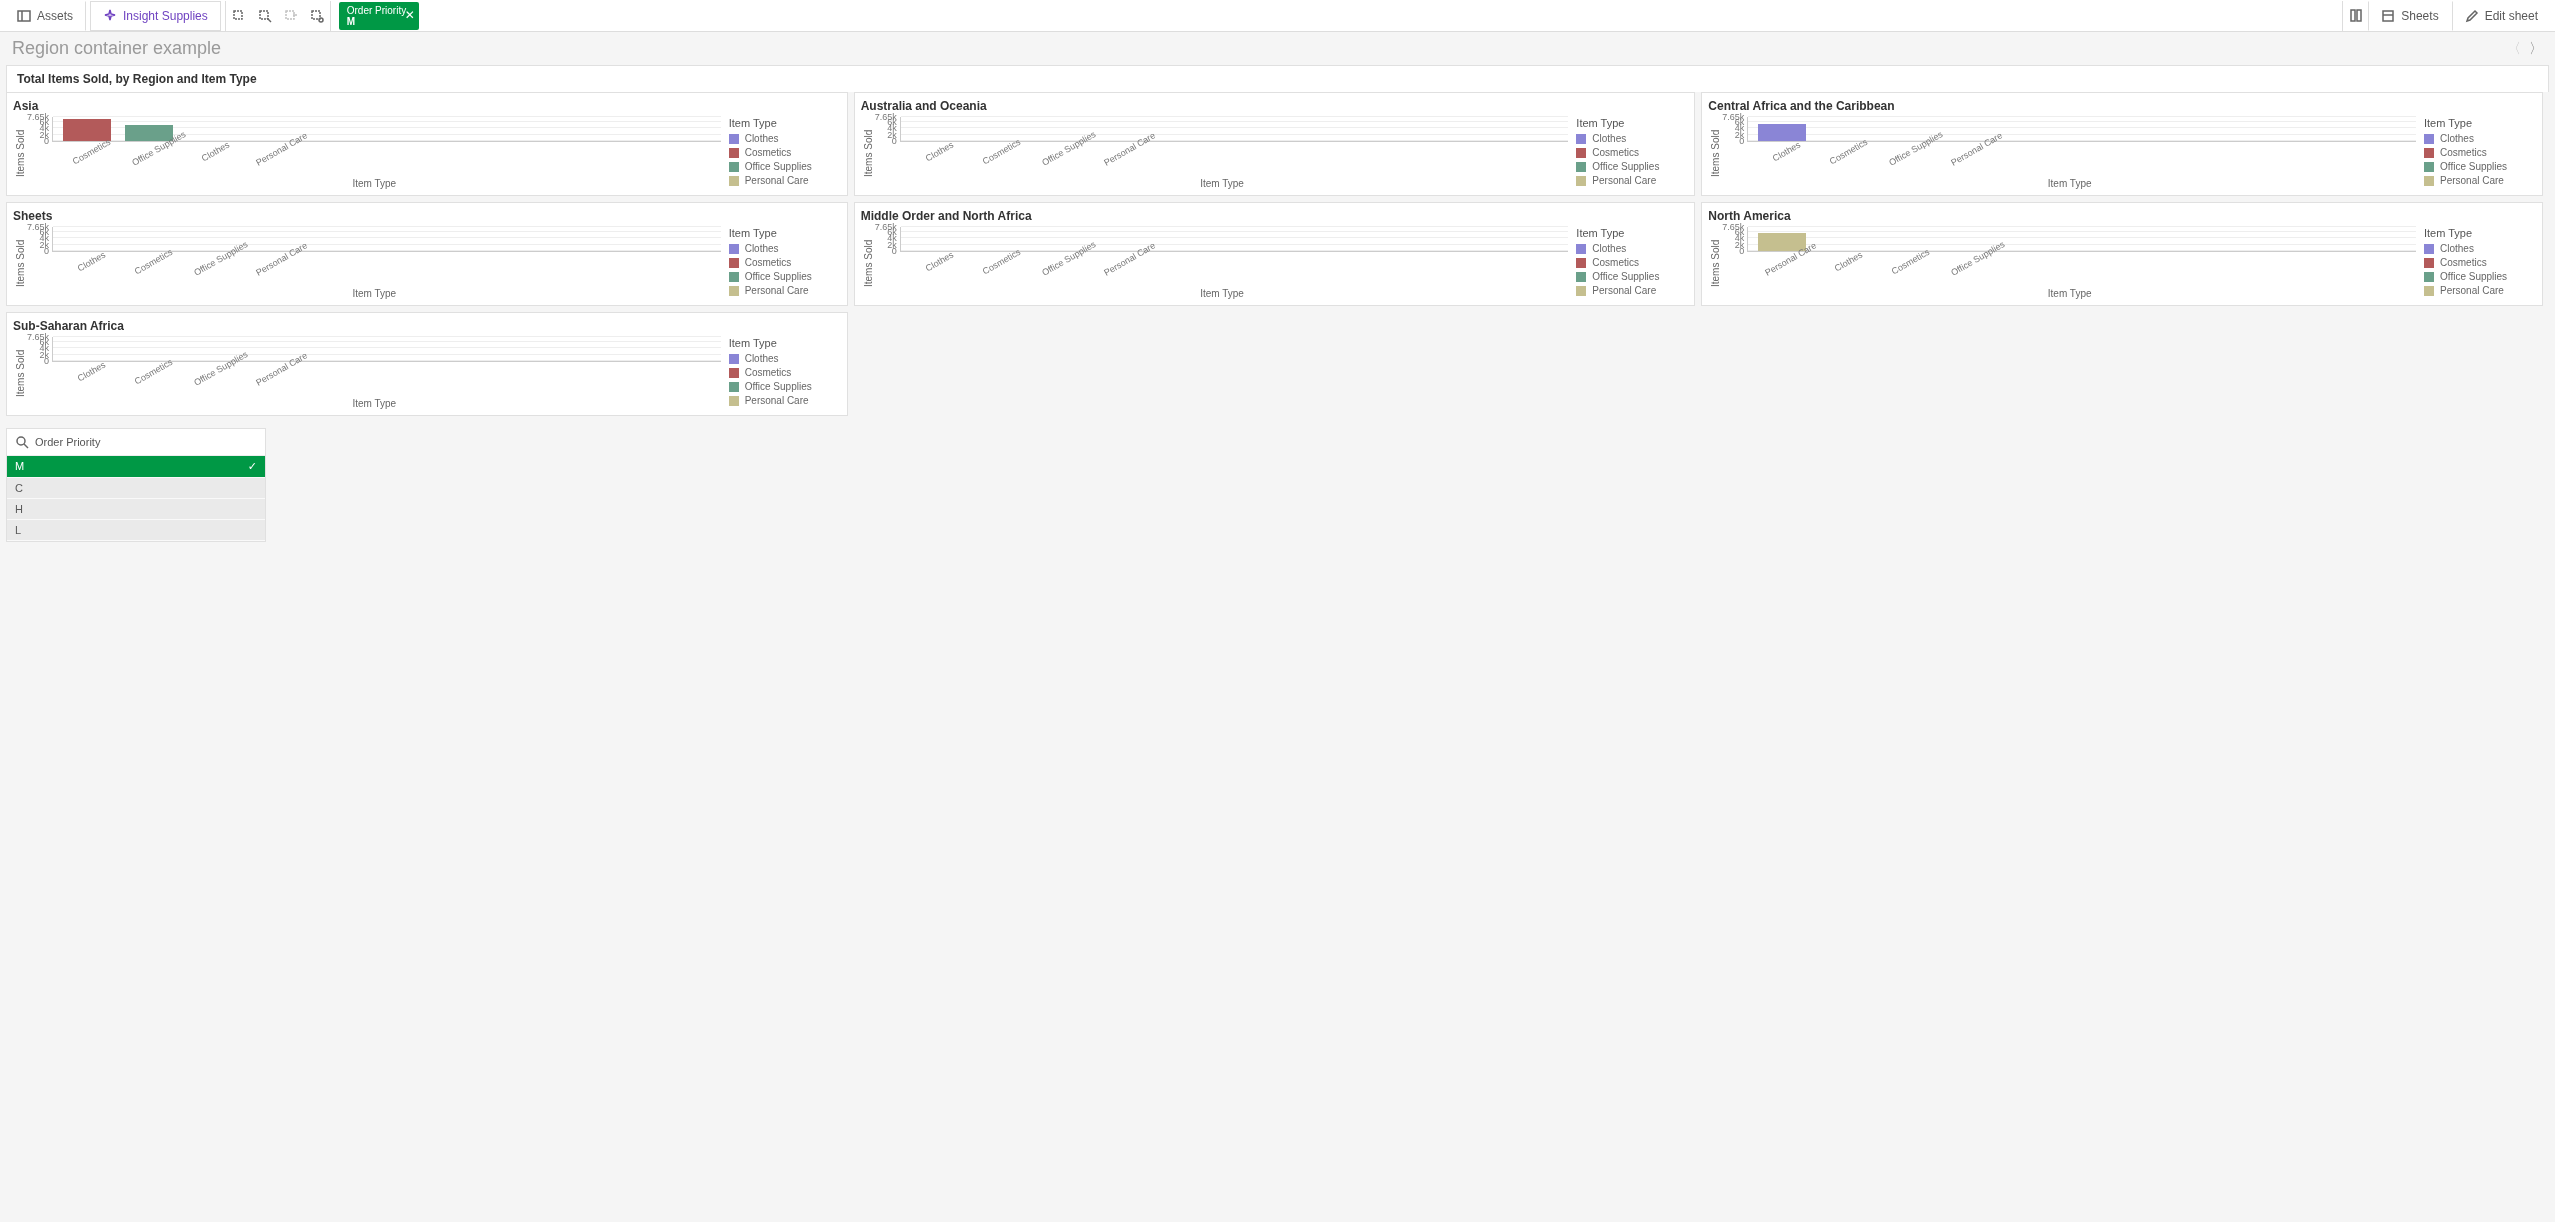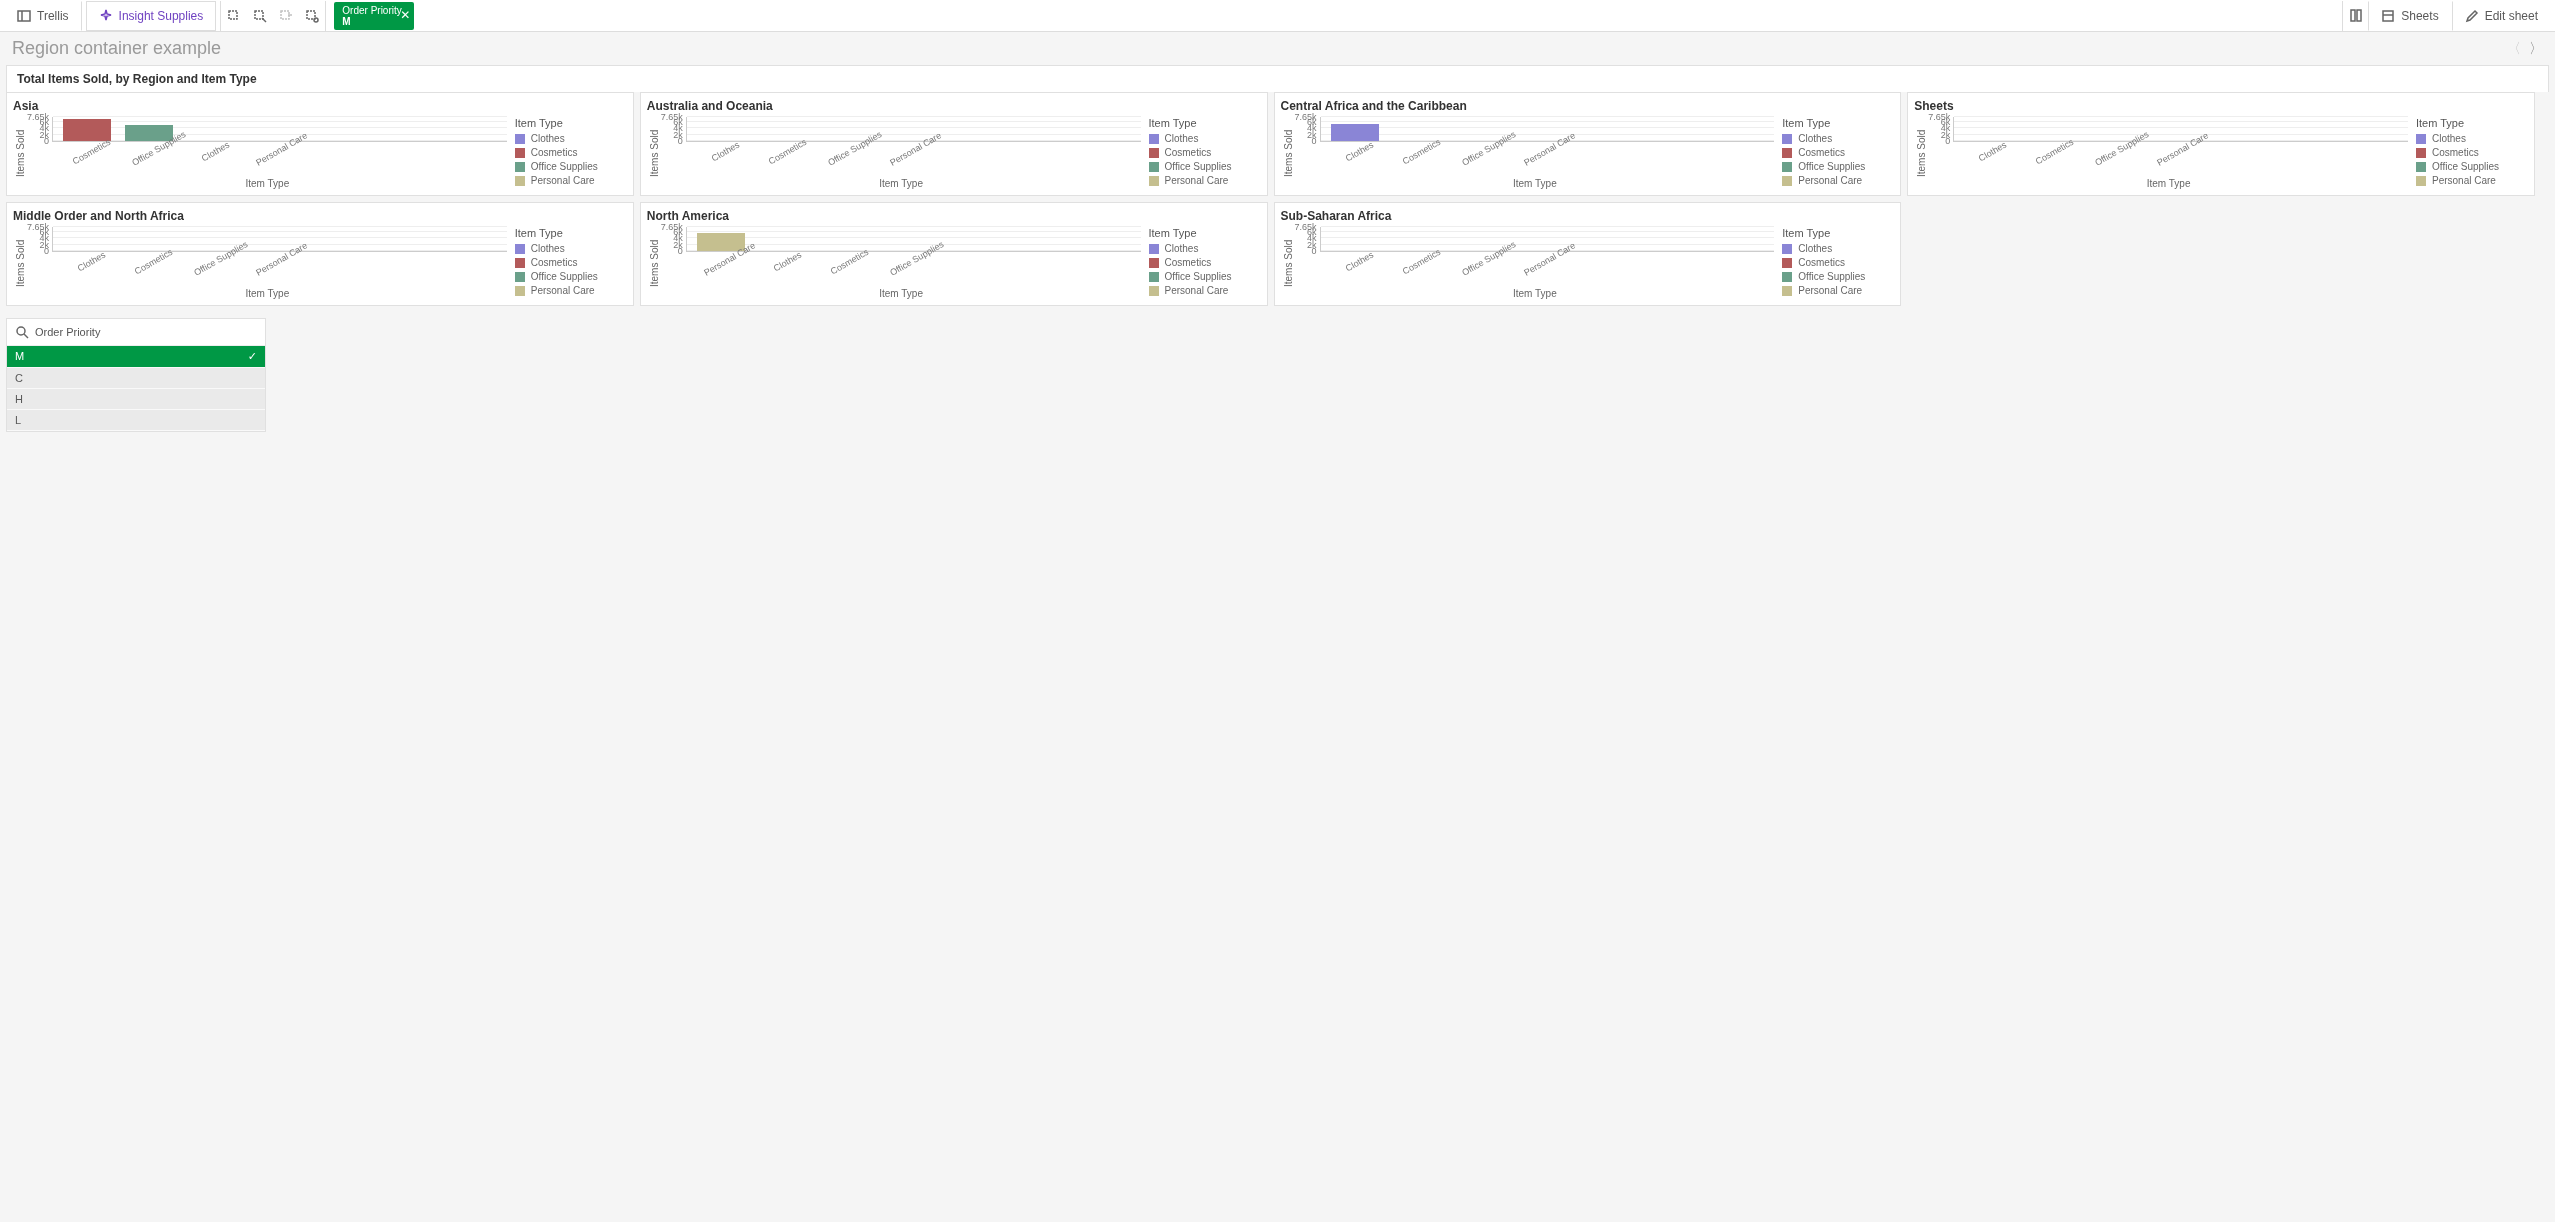--- a/index.html
+++ b/index.html
@@ -12,21 +12,21 @@
 .tb-iconbtn{width:26px;height:30px;display:flex;align-items:center;justify-content:center;cursor:pointer}
 .chip{background:#009845;color:#fff;padding:2px 8px;height:28px;display:flex;flex-direction:column;justify-content:center;border-radius:2px;margin-left:8px;position:relative;min-width:80px}
 .chip-title{font-size:10px;line-height:11px}
 .chip-val{font-size:10px;font-weight:bold;line-height:11px}
 .chip-x{position:absolute;right:4px;top:6px;font-size:12px;cursor:pointer}
 .tb-right{margin-left:auto;display:flex;align-items:center}
 .sheet-title-bar{display:flex;align-items:center;justify-content:space-between;padding:6px 12px;font-size:18px;color:#9a9a9a;background:#f5f5f5}
 .nav-arrows{display:flex;gap:8px;color:#888}
 .nav-arrow{cursor:pointer;font-size:14px}
 .container-title{background:#fff;border:1px solid #e0e0e0;border-bottom:none;padding:6px 10px;font-weight:bold;font-size:12px;color:#333;margin:0 6px}
-.trellis{display:grid;grid-template-columns:repeat(4,1fr);gap:6px;padding:0 20px 6px 6px}
+.trellis{display:grid;grid-template-columns:repeat(3,1fr);gap:6px;padding:0 12px 6px 6px}
 .panel{background:#fff;border:1px solid #e0e0e0;padding:6px;display:flex;flex-direction:column}
 .panel-title{font-weight:bold;font-size:12px;color:#333;margin-bottom:4px}
 .chart-wrap{flex:1;display:flex}
 .plot{flex:1;position:relative;display:flex}
 .yaxis-label{writing-mode:vertical-rl;transform:rotate(180deg);font-size:10px;color:#666;text-align:center;padding:0 2px}
 .plot-body{flex:1;display:flex;flex-direction:column}
 .grid-area{flex:1;position:relative;border-left:1px solid #ccc;border-bottom:1px solid #ccc;margin-left:24px}
 .ytick{position:absolute;left:-28px;font-size:9px;color:#777;transform:translateY(50%);width:24px;text-align:right}
 .gridline{position:absolute;left:0;right:0;border-top:1px solid #eee}
 .bars{position:absolute;left:0;right:0;bottom:0;top:0;display:flex;align-items:flex-end;padding:0 10px;gap:14px}
@@ -46,21 +46,21 @@
 </style>
 </head>
 <body>
 
 <div class="toolbar">
   <div class="tb-btn assets">
     <svg class="icon">
         <rect x="1" y="2" width="12" height="10"></rect>
         <line x1="5" y1="2" x2="5" y2="12"></line>
       </svg>
-    <span>Trellis</span>
+    <span>Assets</span>
   </div>
   <div class="tb-btn insight">
     <svg class="icon" style="stroke:#6f42c1">
         <path d="M7 1 L8 5 L12 6 L8 7 L7 11 L6 7 L2 6 L6 5 Z"></path>
       </svg>
     <span>Insight Supplies</span>
   </div>
   <div class="tb-icongroup">
     <div class="tb-iconbtn">
         <svg class="icon">

